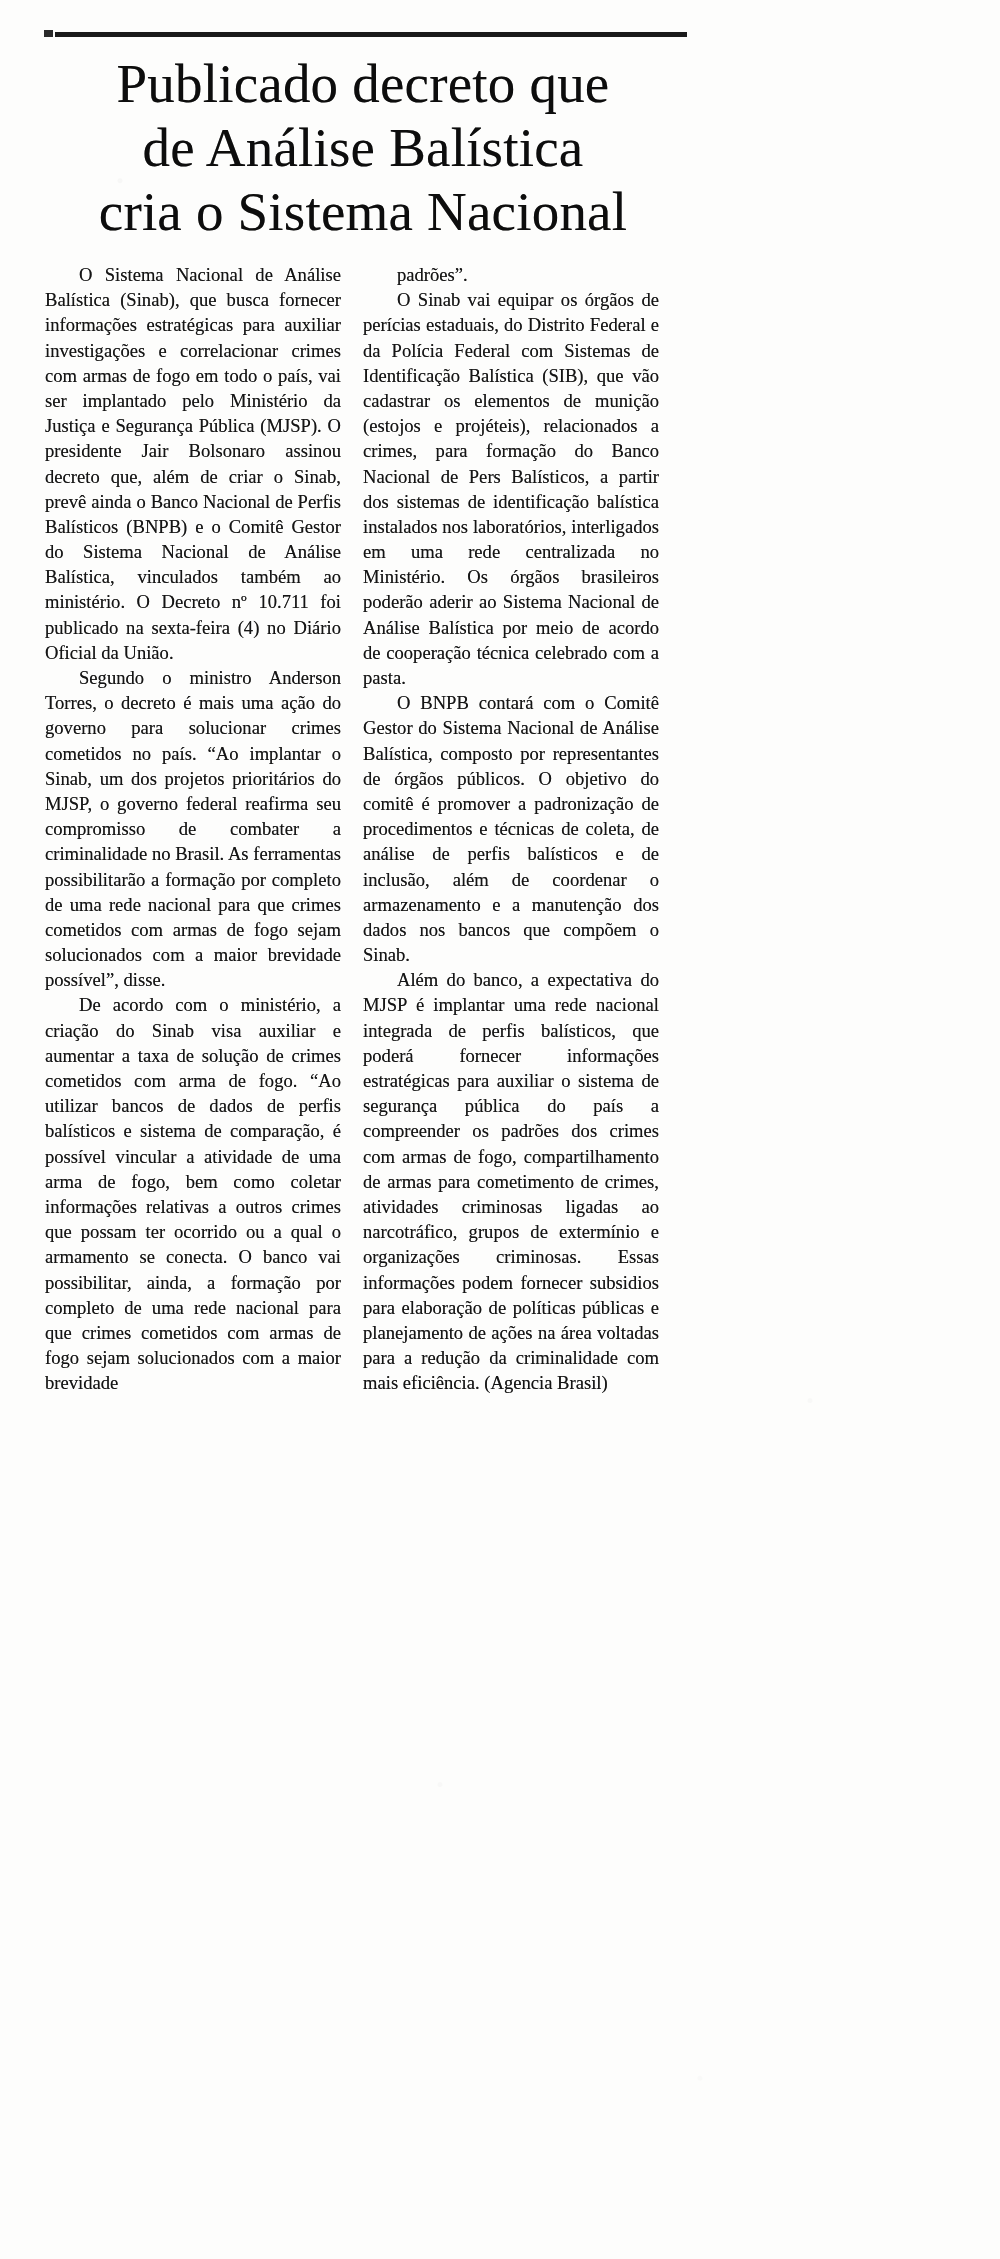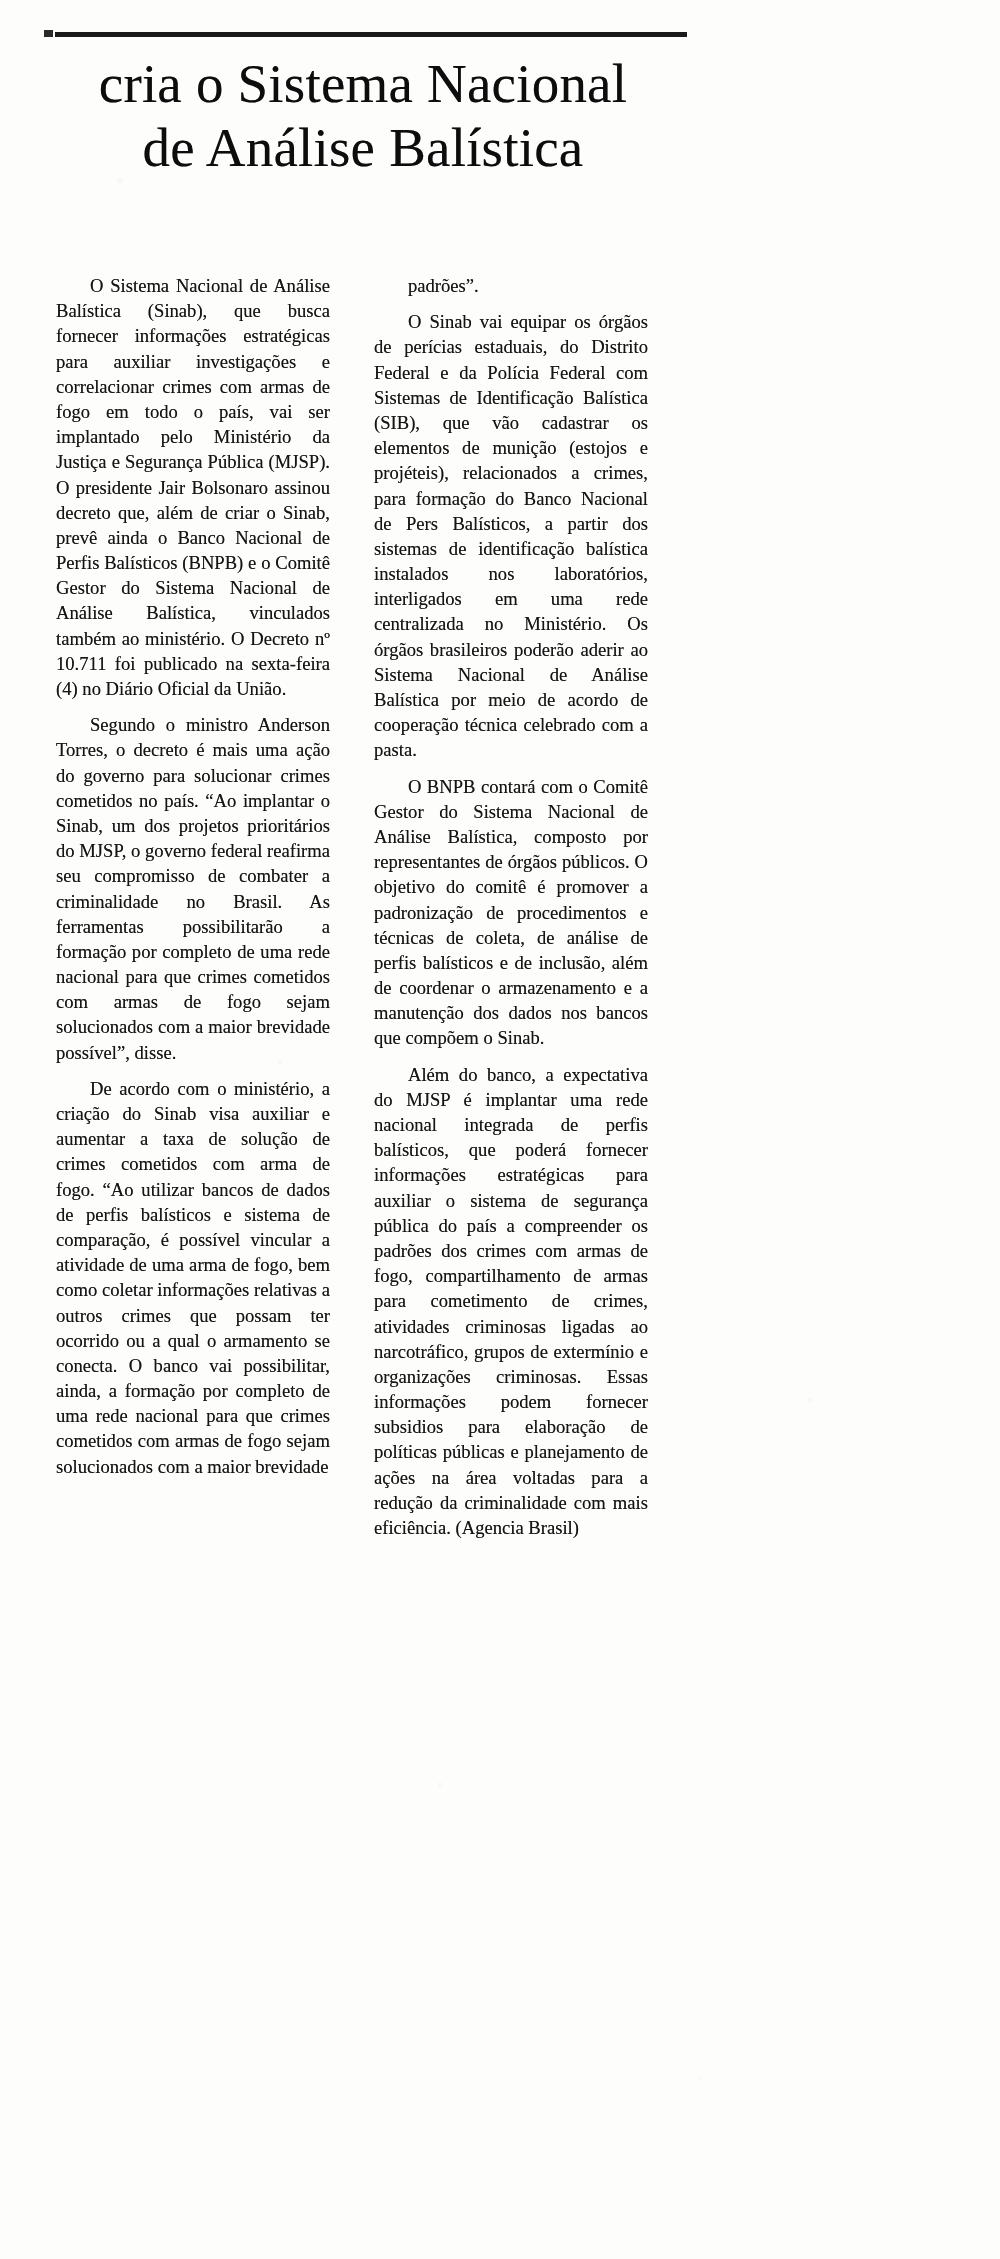--- a/index.html
+++ b/index.html
@@ -95,21 +95,21 @@
     width: 296px;
     font-size: 18.6px;
     line-height: 1.355;
     text-align: justify;
     text-justify: inter-word;
     color: #151515;
     font-weight: 500;
     -webkit-font-smoothing: none;
   }
   .col p {
-    margin: 11px;
+    margin: 0;
     text-indent: 34px;
   }
 
   
   .col p {
     text-shadow: 0 0 0.45px rgba(0,0,0,0.55);
   }
   .headline .hl-line {
     text-shadow: 0 0 0.5px rgba(0,0,0,0.4);
   }
@@ -119,22 +119,23 @@
 
 <div class="page">
   <div class="paper-texture"></div>
 
   <div class="clipping">
 
     <div class="top-rule"></div>
     <div class="top-rule-tick"></div>
 
     <div class="headline">
+      <span class="hl-line">Publicado decreto que</span>
+      <span class="hl-line">de Análise Balística</span>
       <span class="hl-line">cria o Sistema Nacional</span>
-      <span class="hl-line">de Análise Balística</span>
     </div>
 
     <div class="columns">
 
       <div class="col">
         <p>O Sistema Nacional de Análise Balística (Sinab), que busca fornecer informações estratégicas para auxiliar investigações e correlacionar crimes com armas de fogo em todo o país, vai ser implantado pelo Ministério da Justiça e Segurança Pública (MJSP). O presidente Jair Bolsonaro assinou decreto que, além de criar o Sinab, prevê ainda o Banco Nacional de Perfis Balísticos (BNPB) e o Comitê Gestor do Sistema Nacional de Análise Balística, vinculados também ao ministério. O Decreto nº 10.711 foi publicado na sexta-feira (4) no Diário Oficial da União.</p>
         <p>Segundo o ministro Anderson Torres, o decreto é mais uma ação do governo para solucionar crimes cometidos no país. “Ao implantar o Sinab, um dos projetos prioritários do MJSP, o governo federal reafirma seu compromisso de combater a criminalidade no Brasil. As ferramentas possibilitarão a formação por completo de uma rede nacional para que crimes cometidos com armas de fogo sejam solucionados com a maior brevidade possível”, disse.</p>
         <p>De acordo com o ministério, a criação do Sinab visa auxiliar e aumentar a taxa de solução de crimes cometidos com arma de fogo. “Ao utilizar bancos de dados de perfis balísticos e sistema de comparação, é possível vincular a atividade de uma arma de fogo, bem como coletar informações relativas a outros crimes que possam ter ocorrido ou a qual o armamento se conecta. O banco vai possibilitar, ainda, a formação por completo de uma rede nacional para que crimes cometidos com armas de fogo sejam solucionados com a maior brevidade</p>
       </div>
 

